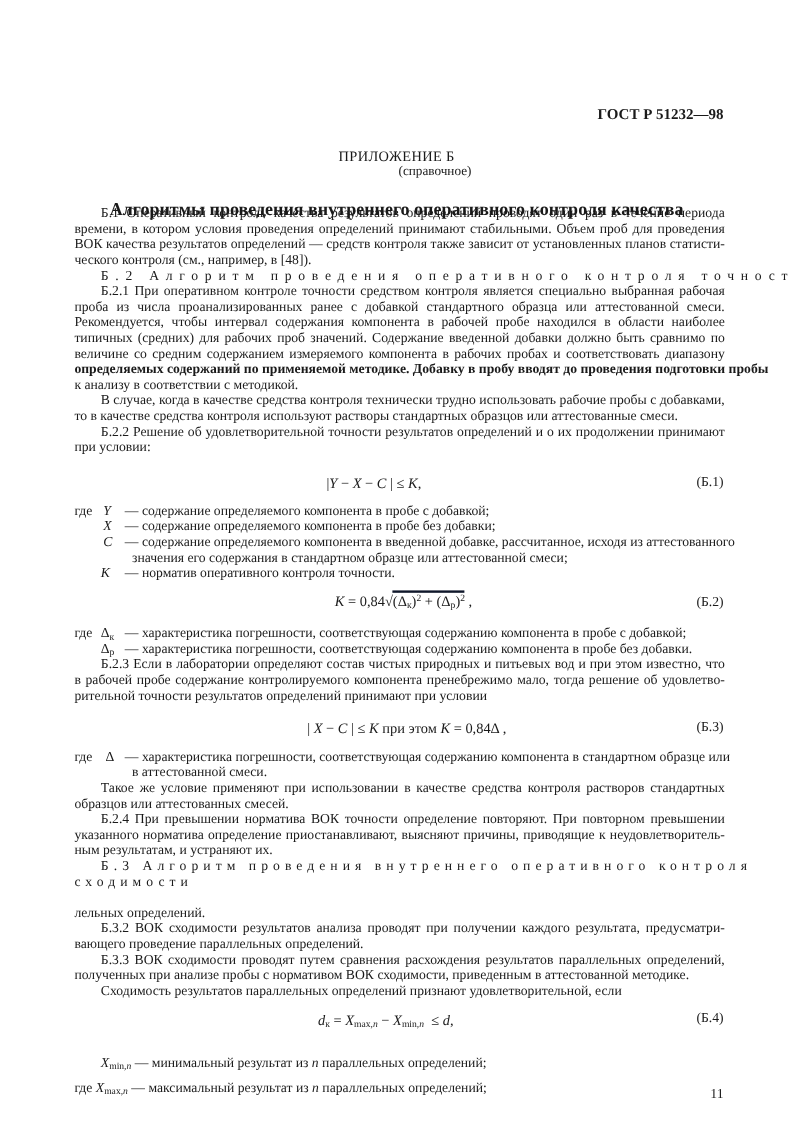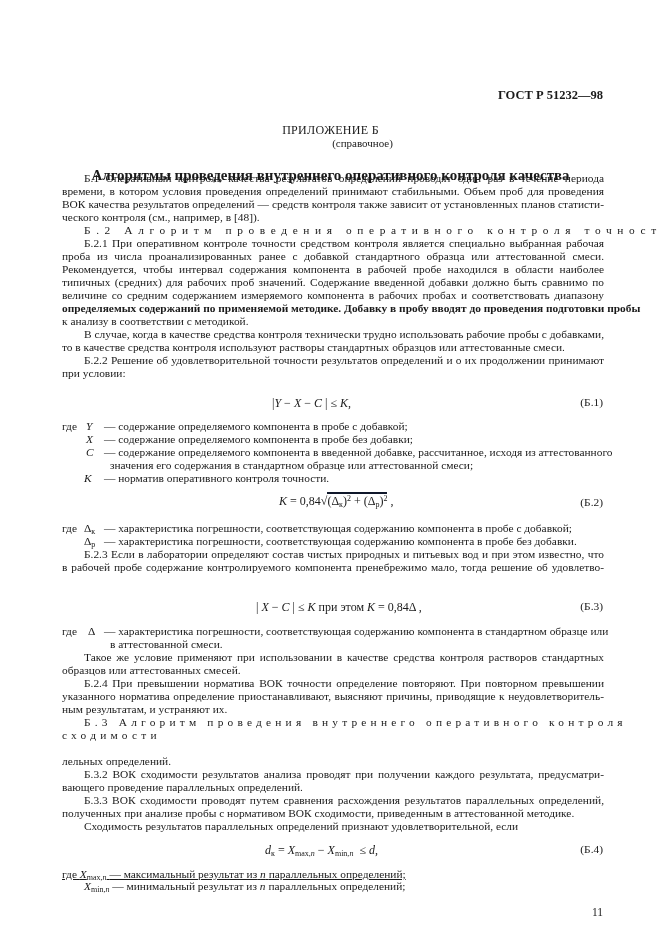--- a/index.html
+++ b/index.html
@@ -73,20 +73,21 @@
   <div class="eqn" style="top:496px;">(Б.2)</div>
 
   <div class="ln" style="left:62px;top:522px;">где</div>
   <div class="ln" style="left:84px;top:522px;">Δ<sub>к</sub></div>
   <div class="ln" style="left:104px;top:522px;">— характеристика погрешности, соответствующая содержанию компонента в пробе с добавкой;</div>
   <div class="ln" style="left:84px;top:535px;">Δ<sub>р</sub></div>
   <div class="ln" style="left:104px;top:535px;">— характеристика погрешности, соответствующая содержанию компонента в пробе без добавки.</div>
 
   <div class="ln just" style="left:84px;width:520px;top:548px;">Б.2.3 Если в лаборатории определяют состав чистых природных и питьевых вод и при этом известно, что</div>
   <div class="ln just" style="left:62px;width:542px;top:561px;">в рабочей пробе содержание контролируемого компонента пренебрежимо мало, тогда решение об удовлетво-</div>
+  <div class="ln" style="left:62px;top:574px;">рительной точности результатов определений принимают при условии</div>
 
   <div class="eq" style="left:256px;top:600px;">| <i>X</i> − <i>C</i> | ≤ <i>K</i> <span>при этом</span> <i>K</i> = <span>0,84</span>Δ ,</div>
   <div class="eqn" style="top:600px;">(Б.3)</div>
 
   <div class="ln" style="left:62px;top:625px;">где</div>
   <div class="ln" style="left:88px;top:625px;">Δ</div>
   <div class="ln just" style="left:104px;width:500px;top:625px;">— характеристика погрешности, соответствующая содержанию компонента в стандартном образце или</div>
   <div class="ln" style="left:110px;top:638px;">в аттестованной смеси.</div>
 
   <div class="ln just" style="left:84px;width:520px;top:651px;">Такое же условие применяют при использовании в качестве средства контроля растворов стандартных</div>
@@ -105,17 +106,17 @@
   <div class="ln" style="left:62px;top:781px;">вающего проведение параллельных определений.</div>
 
   <div class="ln just" style="left:84px;width:520px;top:794px;">Б.3.3 ВОК сходимости проводят путем сравнения расхождения результатов параллельных определений,</div>
   <div class="ln" style="left:62px;top:807px;">полученных при анализе пробы с нормативом ВОК сходимости, приведенным в аттестованной методике.</div>
 
   <div class="ln" style="left:84px;top:820px;">Сходимость результатов параллельных определений признают удовлетворительной, если</div>
 
   <div class="eq" style="left:265px;top:843px;"><i>d</i><sub>к</sub> = <i>X</i><sub>max,<i>n</i></sub> − <i>X</i><sub>min,<i>n</i></sub> &nbsp;≤ <i>d</i>,</div>
   <div class="eqn" style="top:843px;">(Б.4)</div>
 
-  <div class="ln" style="left:62px;top:868px;text-decoration:underline;"><span>где</span> <i>X</i><sub>max,<i>n</i></sub> <span>— максимальный результат из</span> <i>n</i> <span>параллельных определений;</span></div>
+  <div class="ln" style="left:62px;top:901px;"><span>где</span> <i>X</i><sub>max,<i>n</i></sub> <span>— максимальный результат из</span> <i>n</i> <span>параллельных определений;</span></div>
   <div class="ln" style="left:84px;top:880px;"><i>X</i><sub>min,<i>n</i></sub> <span>— минимальный результат из</span> <i>n</i> <span>параллельных определений;</span></div>
 
   <div class="pagenum" style="top:906px;">11</div>
 </div>
 
 </body></html>

